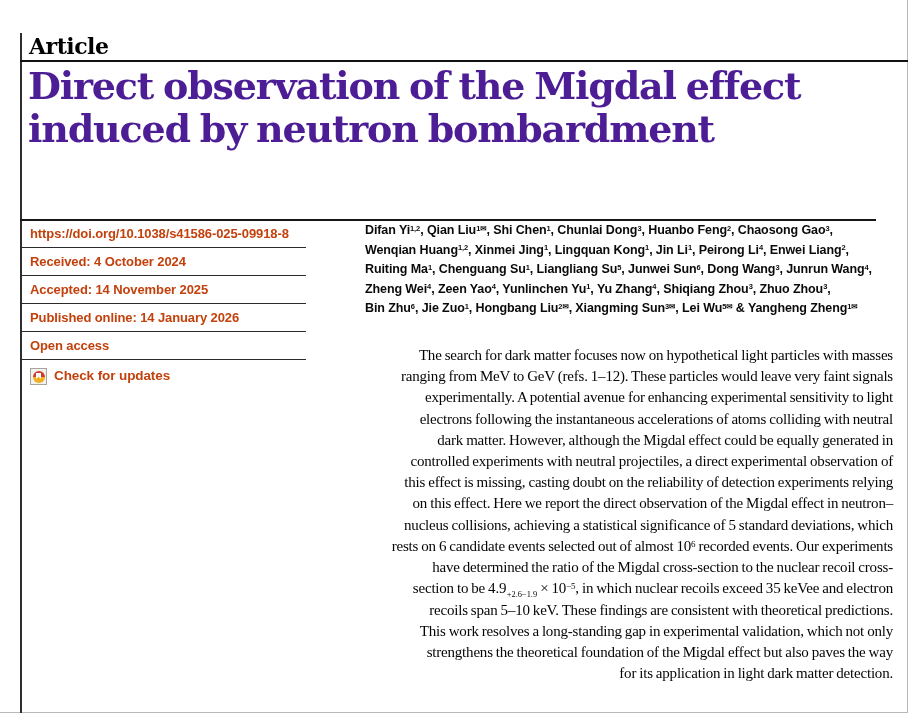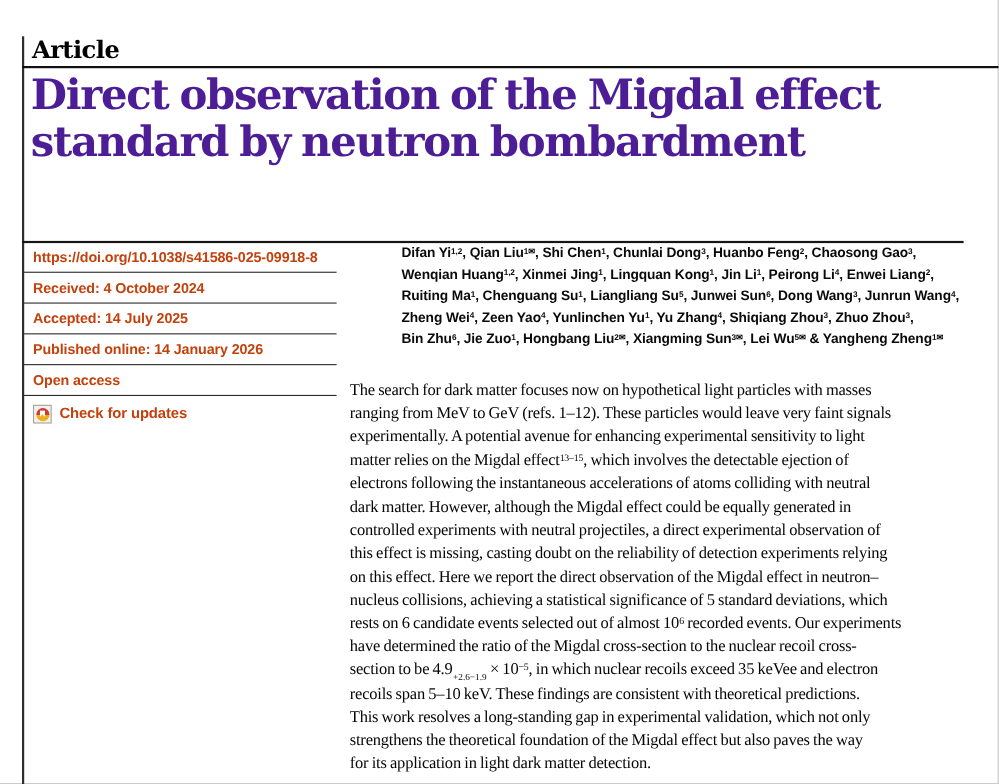--- a/index.html
+++ b/index.html
@@ -63,21 +63,21 @@
     font-size:12.5px;font-weight:700;line-height:19.5px;
     letter-spacing:-0.1px;color:#0a0a0a;
   }
   .author-list div{white-space:nowrap;padding-left:47px;}
   .abstract{
     position:absolute;left:318px;top:345px;width:575px;
     font-family:"Liberation Serif", serif;
     font-size:15px;line-height:21.2px;
     letter-spacing:-0.2px;word-spacing:-0.5px;color:#050505;
   }
-  .abstract div{white-space:nowrap;}
+  .abstract div{white-space:nowrap;text-align:right;}
   sup{
     font-size:0.6em;line-height:0;position:relative;vertical-align:baseline;top:-0.45em;
   }
   .supsub{
     display:inline-flex;flex-direction:row;align-items:flex-start;
     font-size:0.56em;line-height:1.08;vertical-align:-0.5em;
     letter-spacing:0;margin-left:0.5px;
   }
 </style>
 </head>
@@ -87,29 +87,29 @@
 
   <div class="left-rule"></div>
 
   <div class="article-label">Article</div>
 
   <div class="article-rule"></div>
 
   <div class="page-title">
 
   <div>Direct observation of the Migdal effect</div>
-      <div>standard by neutron bombardment</div>
+      <div>induced by neutron bombardment</div>
     </div>
 
   <div class="mid-rule"></div>
 
   <div class="meta-panel">
     <div class="meta-row">https://doi.org/10.1038/s41586-025-09918-8</div>
     <div class="meta-row">Received: 4 October 2024</div>
-    <div class="meta-row">Accepted: 14 July 2025</div>
+    <div class="meta-row">Accepted: 14 November 2025</div>
     <div class="meta-row">Published online: 14 January 2026</div>
     <div class="meta-row">Open access</div>
     <div class="meta-row last">
       <span class="cfu-icon">
         <span class="cfu-circle" style="background: linear-gradient(rgb(205, 60, 47) 0px, rgb(205, 60, 47) 52%, rgb(239, 175, 31) 52%, rgb(239, 175, 31) 100%);"></span>
       </span>
       <span>Check for updates</span>
     </div>
   </div>
 
@@ -120,21 +120,20 @@
       <div>Ruiting Ma<sup>1</sup>, Chenguang Su<sup>1</sup>, Liangliang Su<sup>5</sup>, Junwei Sun<sup>6</sup>, Dong Wang<sup>3</sup>, Junrun Wang<sup>4</sup>,</div>
       <div>Zheng Wei<sup>4</sup>, Zeen Yao<sup>4</sup>, Yunlinchen Yu<sup>1</sup>, Yu Zhang<sup>4</sup>, Shiqiang Zhou<sup>3</sup>, Zhuo Zhou<sup>3</sup>,</div>
       <div>Bin Zhu<sup>6</sup>, Jie Zuo<sup>1</sup>, Hongbang Liu<sup>2✉</sup>, Xiangming Sun<sup>3✉</sup>, Lei Wu<sup>5✉</sup> &amp; Yangheng Zheng<sup>1✉</sup></div>
     </div>
 
   <div class="abstract">
 
   <div>The search for dark matter focuses now on hypothetical light particles with masses</div>
       <div>ranging from MeV to GeV (refs. 1–12). These particles would leave very faint signals</div>
       <div>experimentally. A potential avenue for enhancing experimental sensitivity to light</div>
-      <div>matter relies on the Migdal effect<sup>13–15</sup>, which involves the detectable ejection of</div>
       <div>electrons following the instantaneous accelerations of atoms colliding with neutral</div>
       <div>dark matter. However, although the Migdal effect could be equally generated in</div>
       <div>controlled experiments with neutral projectiles, a direct experimental observation of</div>
       <div>this effect is missing, casting doubt on the reliability of detection experiments relying</div>
       <div>on this effect. Here we report the direct observation of the Migdal effect in neutron–</div>
       <div>nucleus collisions, achieving a statistical significance of 5 standard deviations, which</div>
       <div>rests on 6 candidate events selected out of almost 10<sup>6</sup> recorded events. Our experiments</div>
       <div>have determined the ratio of the Migdal cross-section to the nuclear recoil cross-</div>
       <div>section to be 4.9<span class="supsub">
           <span>+2.6</span>

